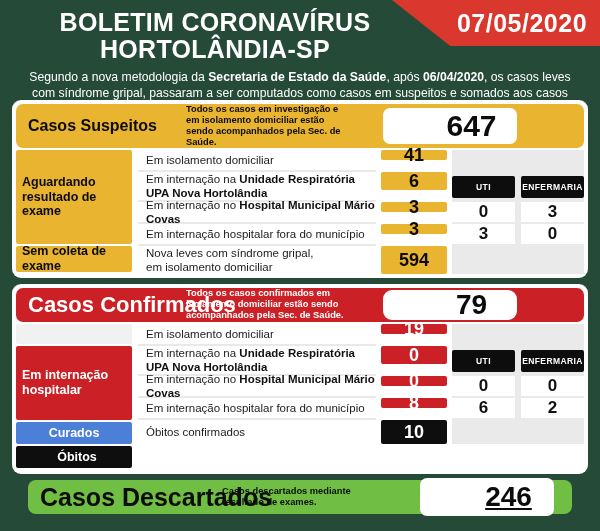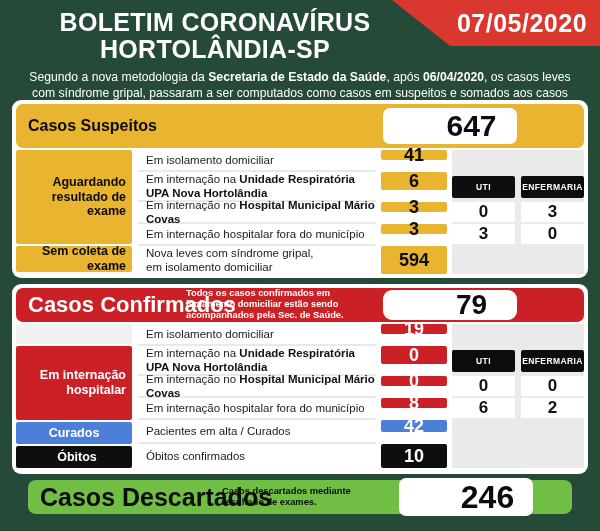--- a/index.html
+++ b/index.html
@@ -31,21 +31,21 @@
 
   .bar.yellow{background:var(--yellow);height:44px;color:#0c0c0c;}
   .bar.yellow h2{font-size:16px;}
   .bar.yellow .total-box{height:36px;font-size:30px;}
   .bar.redbar{background:var(--red);height:34px;color:#fff;}
   .bar.redbar h2{font-size:22px;}
   .bar.redbar .total-box{height:30px;font-size:28px;border-radius:9px;}
 
   .tbl{display:flex;gap:6px;margin-top:2px;}
   .col-labels{width:116px;display:flex;flex-direction:column;}
-  .lbl{margin-bottom:2px;display:flex;align-items:center;justify-content:center;text-align:right;
+  .lbl{margin-bottom:2px;display:flex;align-items:center;justify-content:center;text-align:left;
     font-weight:700;font-size:12.5px;line-height:1.18;border-radius:2px;padding:0 6px;}
   .lbl.ybox{background:var(--yellow);color:#0c0c0c;}
   .lbl.rbox{background:var(--red);color:#fff;}
   .lbl.bbox{background:var(--blue);color:#fff;}
   .lbl.kbox{background:var(--near_black);color:#fff;padding-left:12px;}
   .lbl.empty{background:var(--empty_cell);}
 
   .col-rows{flex:1;display:flex;flex-direction:column;}
   .row{display:flex;gap:5px;}
   .desc{flex:1;display:flex;align-items:center;padding-left:8px;border-bottom:2px solid var(--separator);}
@@ -63,39 +63,40 @@
   .badge{flex:1;background:#0d0d0d;color:#fff;font-size:8.5px;font-weight:700;letter-spacing:.4px;
     display:flex;align-items:center;justify-content:center;margin:4px 0;border-radius:2px;}
   .ncell{flex:1;background:#fff;display:flex;align-items:center;justify-content:center;
     font-size:17px;font-weight:700;color:#111;margin-bottom:2px;}
 
   
   .gbar{position:relative;margin:1px 28px 0;height:34px;background:var(--light_green);border-radius:8px;
     display:flex;align-items:center;color:#0c0c0c;}
   .gbar h2{margin-left:12px;font-size:25px;font-weight:700;}
   .gbar .bar-note{left:194px;width:150px;}
-  .gbar .total-box{left:371px;height:38px;font-size:32px;}
+  .gbar .total-box{left:392px;height:38px;font-size:28px;text-decoration:underline;}
 </style>
 </head>
 <body>
 
 <div class="header">
   <div class="date-flag">
     <span>07/05/2020</span>
   </div>
   <div class="title">
     <div>BOLETIM CORONAVÍRUS</div>
     <div>HORTOLÂNDIA-SP</div>
   </div>
   <p class="subtitle"><span>Segundo a nova metodologia da </span><b>Secretaria de Estado da Saúde</b><span>, após </span><b>06/04/2020</b><span>, os casos leves com síndrome gripal, passaram a ser computados como casos em suspeitos e somados aos casos mais graves.</span></p>
 </div>
 
 <section class="card">
   <div class="bar yellow">
     <h2>Casos Suspeitos</h2>
+    <p class="bar-note">Todos os casos em investigação e em isolamento domiciliar estão sendo acompanhados pela Sec. de Saúde.</p>
     <div class="total-box">
       <span>647</span>
     </div>
   </div>
   <div class="tbl">
     <div class="col-labels">
       <div class="lbl ybox" style="height:94px">Aguardando resultado de exame</div>
       <div class="lbl ybox" style="height:26px">Sem coleta de exame</div>
     </div>
     <div class="col-rows">
@@ -195,27 +196,20 @@
             <p class="dtext"><span>Em internação hospitalar fora do município</span></p>
           </div>
         <div class="val r">8</div>
         <div class="rz">
           <div class="ncell">6</div>
           <div class="ncell">2</div>
         </div>
       </div>
       <div class="row" style="height:24px">
         <div class="desc">
-            <p class="dtext"><span>Pacientes em alta / Curados</span></p>
-          </div>
-        <div class="val b">42</div>
-        <div class="rz"></div>
-      </div>
-      <div class="row" style="height:24px">
-        <div class="desc">
             <p class="dtext"><span>Óbitos confirmados</span></p>
           </div>
         <div class="val k">10</div>
         <div class="rz"></div>
       </div>
     </div>
   </div>
 </section>
 
 <section class="gbar">

